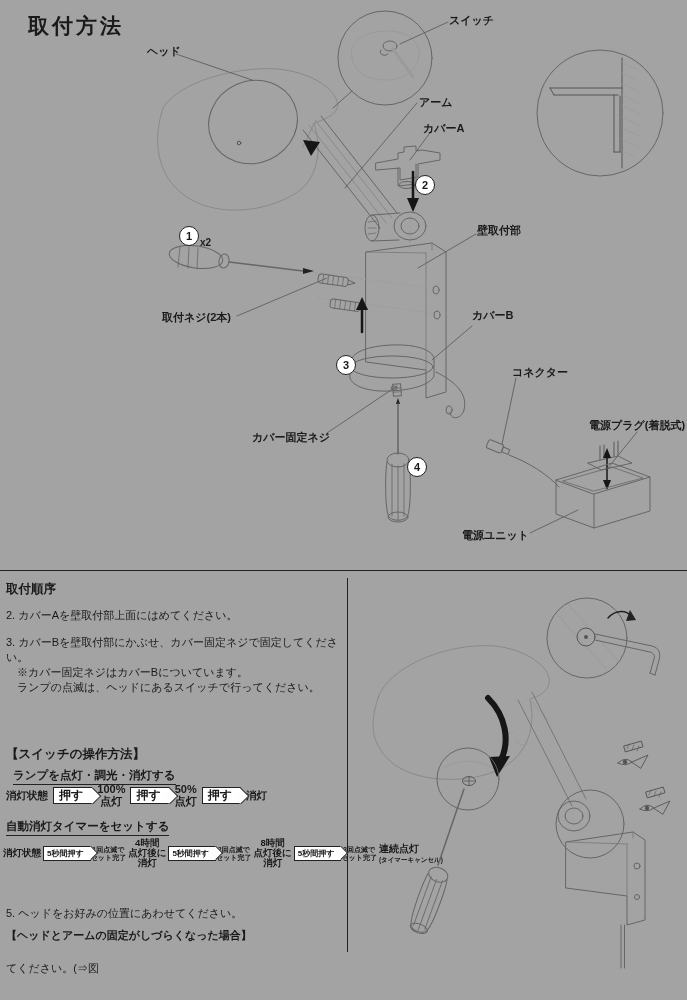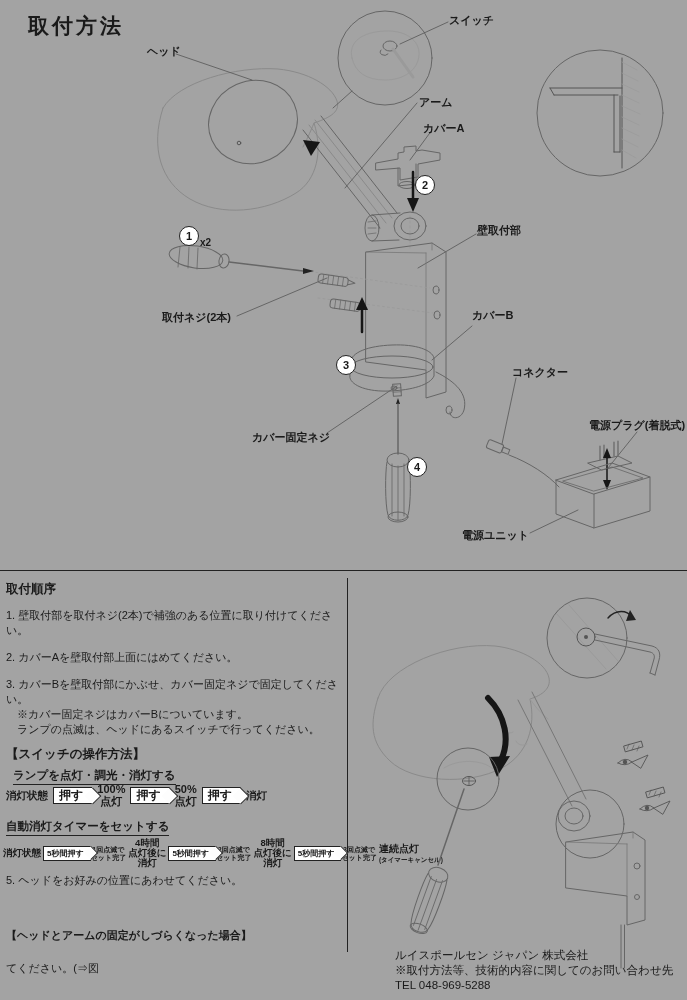--- a/index.html
+++ b/index.html
@@ -200,21 +200,20 @@
   <span class="circled" style="left:415px;top:175px">2</span>
   <span class="circled" style="left:336px;top:355px">3</span>
   <span class="circled" style="left:407px;top:457px">4</span>
 
   <div class="hline"></div>
   <div class="vline"></div>
 
   <div class="sec-head" style="left:6px;top:581px">取付順序</div>
 
   <div class="steps">
-    <div class="gap">1. 壁取付部を取付ネジ(2本)で補強のある位置に取り付けてください。</div>
     <div class="gap">2. カバーAを壁取付部上面にはめてください。</div>
     <div>3. カバーBを壁取付部にかぶせ、カバー固定ネジで固定してください。</div>
     <div>　※カバー固定ネジはカバーBについています。</div>
     <div>　ランプの点滅は、ヘッドにあるスイッチで行ってください。</div>
   </div>
 
   <div class="sec-head" style="left:6px;top:746px">【スイッチの操作方法】</div>
   <div class="sub-ul" style="left:13px;top:768px">ランプを点灯・調光・消灯する</div>
 
   <div class="flow flow1">
@@ -253,21 +252,21 @@
       <span class="pbtn pbtn2">5秒間押す</span>
       <span class="cap">3回点滅で
 セット完了</span>
     </span>
     <span class="fend">
       <span class="fstart" style="font-size:10px">連続点灯</span>
       <span class="sub">(タイマーキャンセル)</span>
     </span>
   </div>
 
-  <div class="para" style="left:6px;top:873px">5. ヘッドをお好みの位置にあわせてください。</div>
+  <div class="para" style="left:6px;top:906px">5. ヘッドをお好みの位置にあわせてください。</div>
   <div class="para" style="left:6px;top:928px;font-weight:bold">【ヘッドとアームの固定がしづらくなった場合】</div>
   <div class="para" style="left:6px;top:961px">てください。(⇒図</div>
 
   <svg style="left:350px;top:578px" width="337" height="392" viewBox="0 0 337 392">
     <g fill="none" stroke="#8a8a8a" stroke-width="1" stroke-linecap="round" stroke-linejoin="round">
 
       <path d="M28,120 C38,88 100,64 145,68 C172,71 196,85 199,100 C201,110 193,117 180,121
                C186,148 178,176 152,190 C118,208 62,204 40,183 C20,164 20,145 28,120 Z"></path>
       <path d="M180,121 C186,130 192,136 198,141" stroke="#9a9a9a"></path>
       <path d="M152,150 a7,6 0 0 0 11,4 M166,163 a7,6 0 0 0 11,3" stroke="#9a9a9a"></path>
@@ -319,19 +318,14 @@
           <rect x="8" y="0" width="18" height="6" transform="rotate(-16 8 0)"></rect>
           <path d="M11,3 L13,-2 M16,4 L18,-1 M21,5 L23,0" stroke-width="0.6"></path>
           <path d="M2,17 Q9,10 16,16 Q9,21 2,17 Z"></path>
           <circle cx="9" cy="16" r="2.2" fill="#555" stroke="none"></circle>
           <path d="M16,16 L32,9 L25,22 Z"></path>
         </g>
       </g>
     </g>
   </svg>
 
-  <div class="footer">
-    <div>ルイスポールセン ジャパン 株式会社</div>
-    <div>※取付方法等、技術的内容に関してのお問い合わせ先</div>
-    <div>TEL 048-969-5288</div>
-  </div>
 
 </div>
 
 </body></html>

